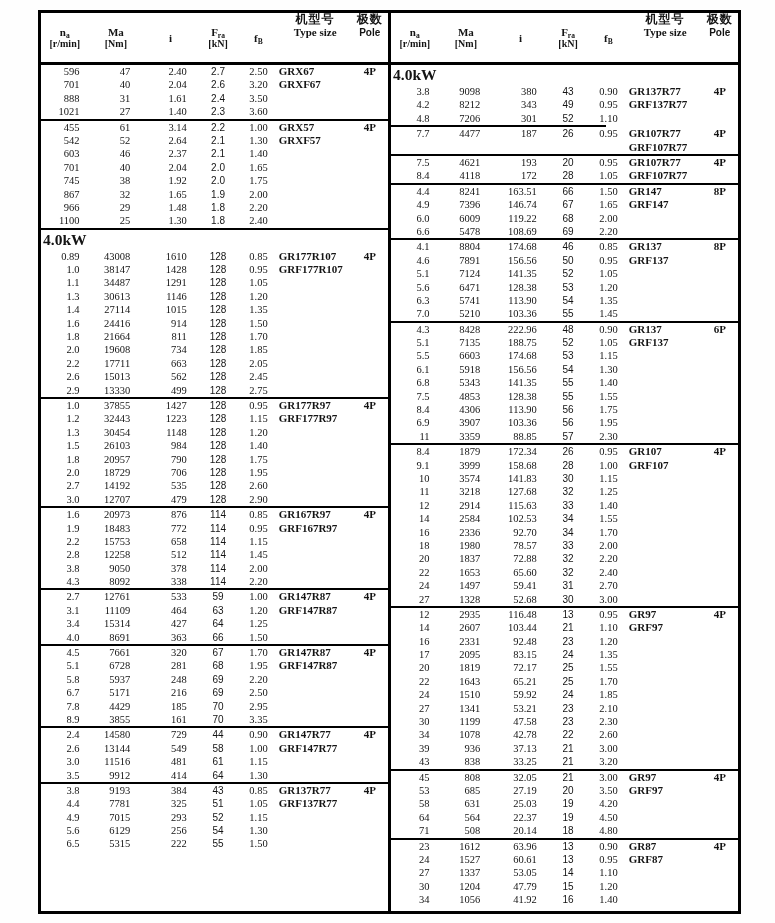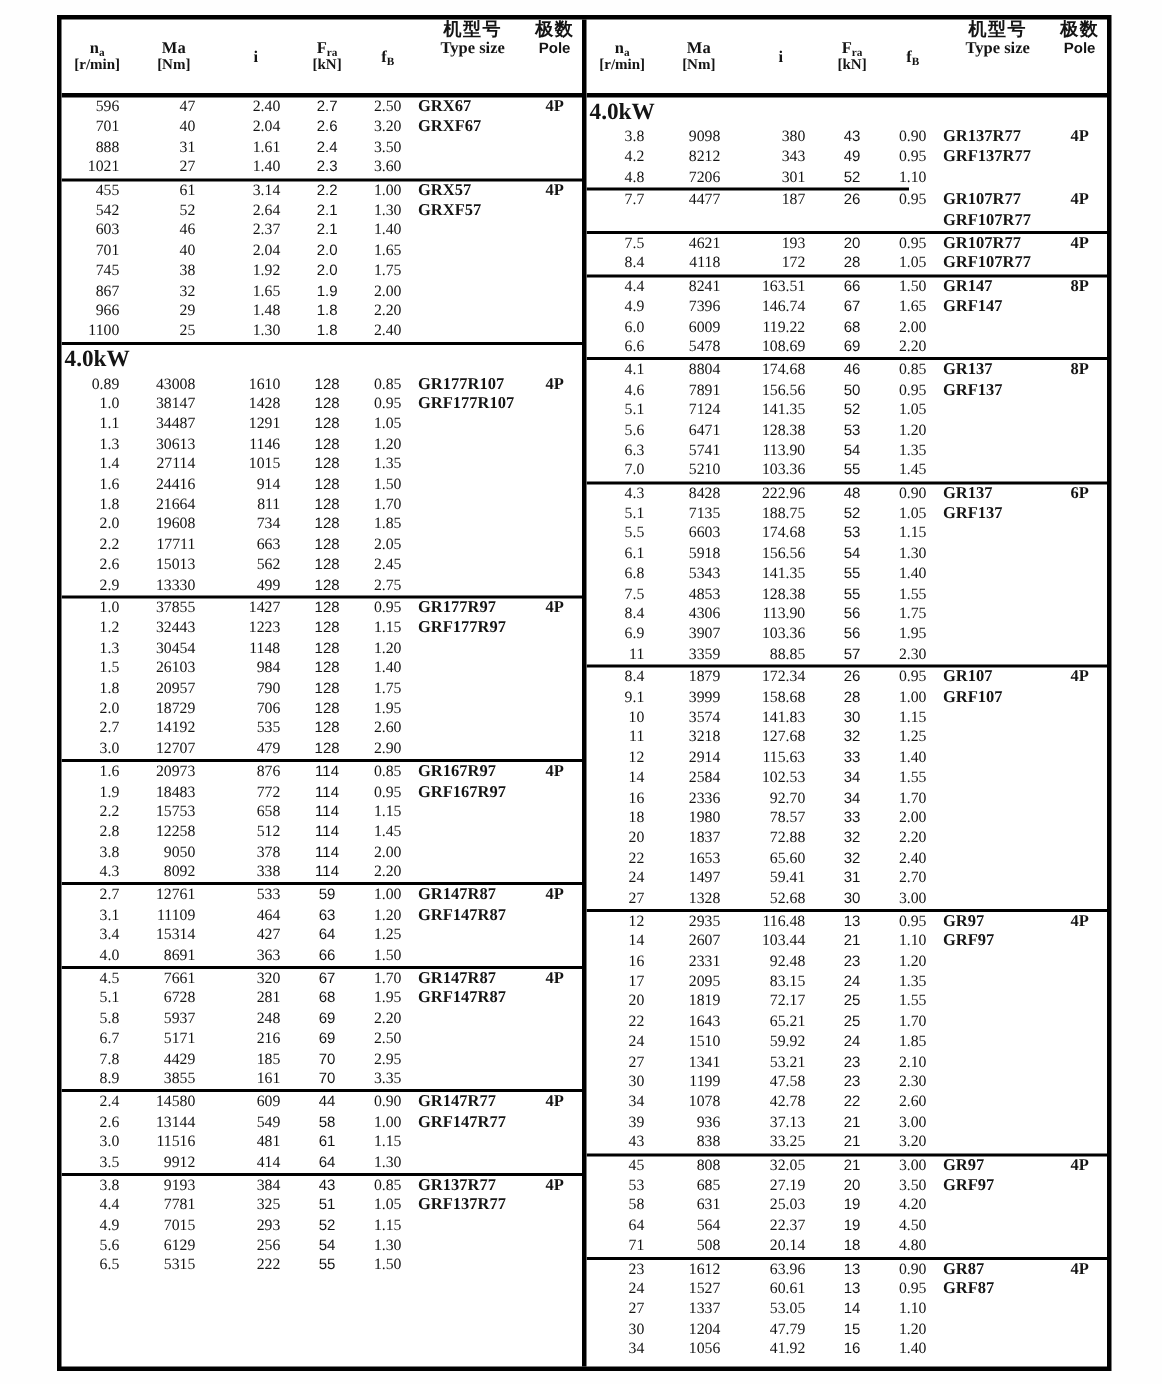--- a/index.html
+++ b/index.html
@@ -478,21 +478,21 @@
             <div class="typeline">GRF147R87</div>
           </div>
           <div class="polecell polecol">4P</div>
         </div>
         <div class="sep"></div>
         <div class="group">
           <div class="rows numpart">
             <div class="row">
               <div class="c c-na">2.4</div>
               <div class="c c-ma">14580</div>
-              <div class="c c-i">609</div>
+              <div class="c c-i">729</div>
               <div class="c c-fra">44</div>
               <div class="c c-fb">0.90</div>
             </div>
             <div class="row">
               <div class="c c-na">2.6</div>
               <div class="c c-ma">13144</div>
               <div class="c c-i">549</div>
               <div class="c c-fra">58</div>
               <div class="c c-fb">1.00</div>
             </div>

